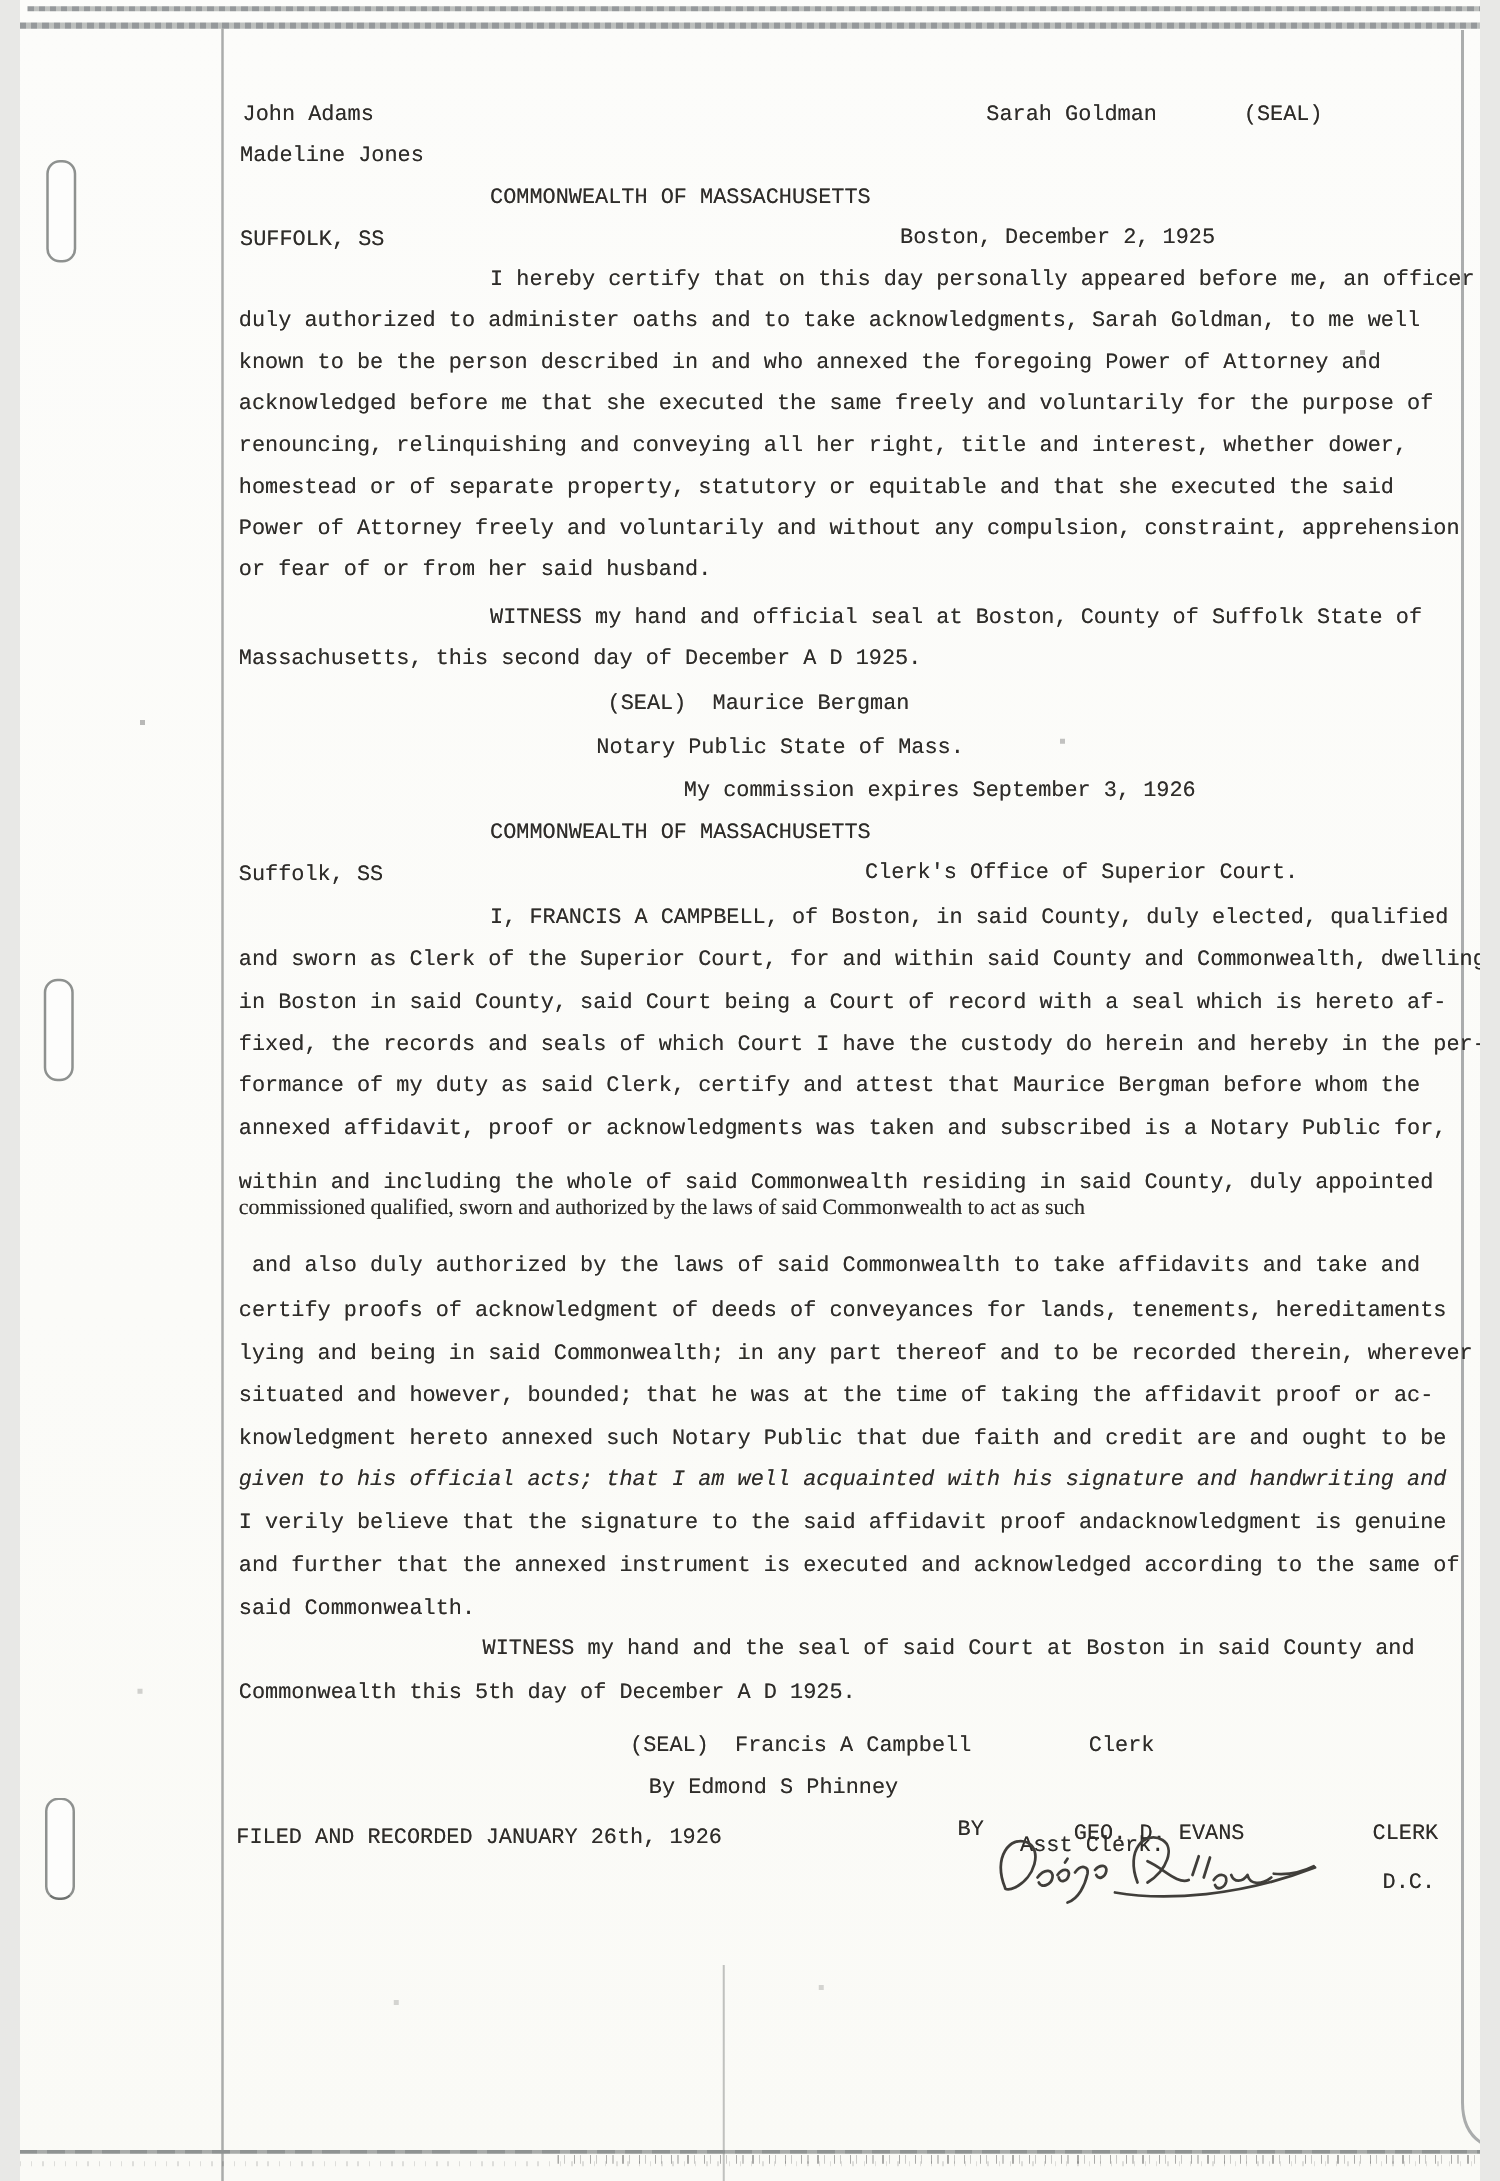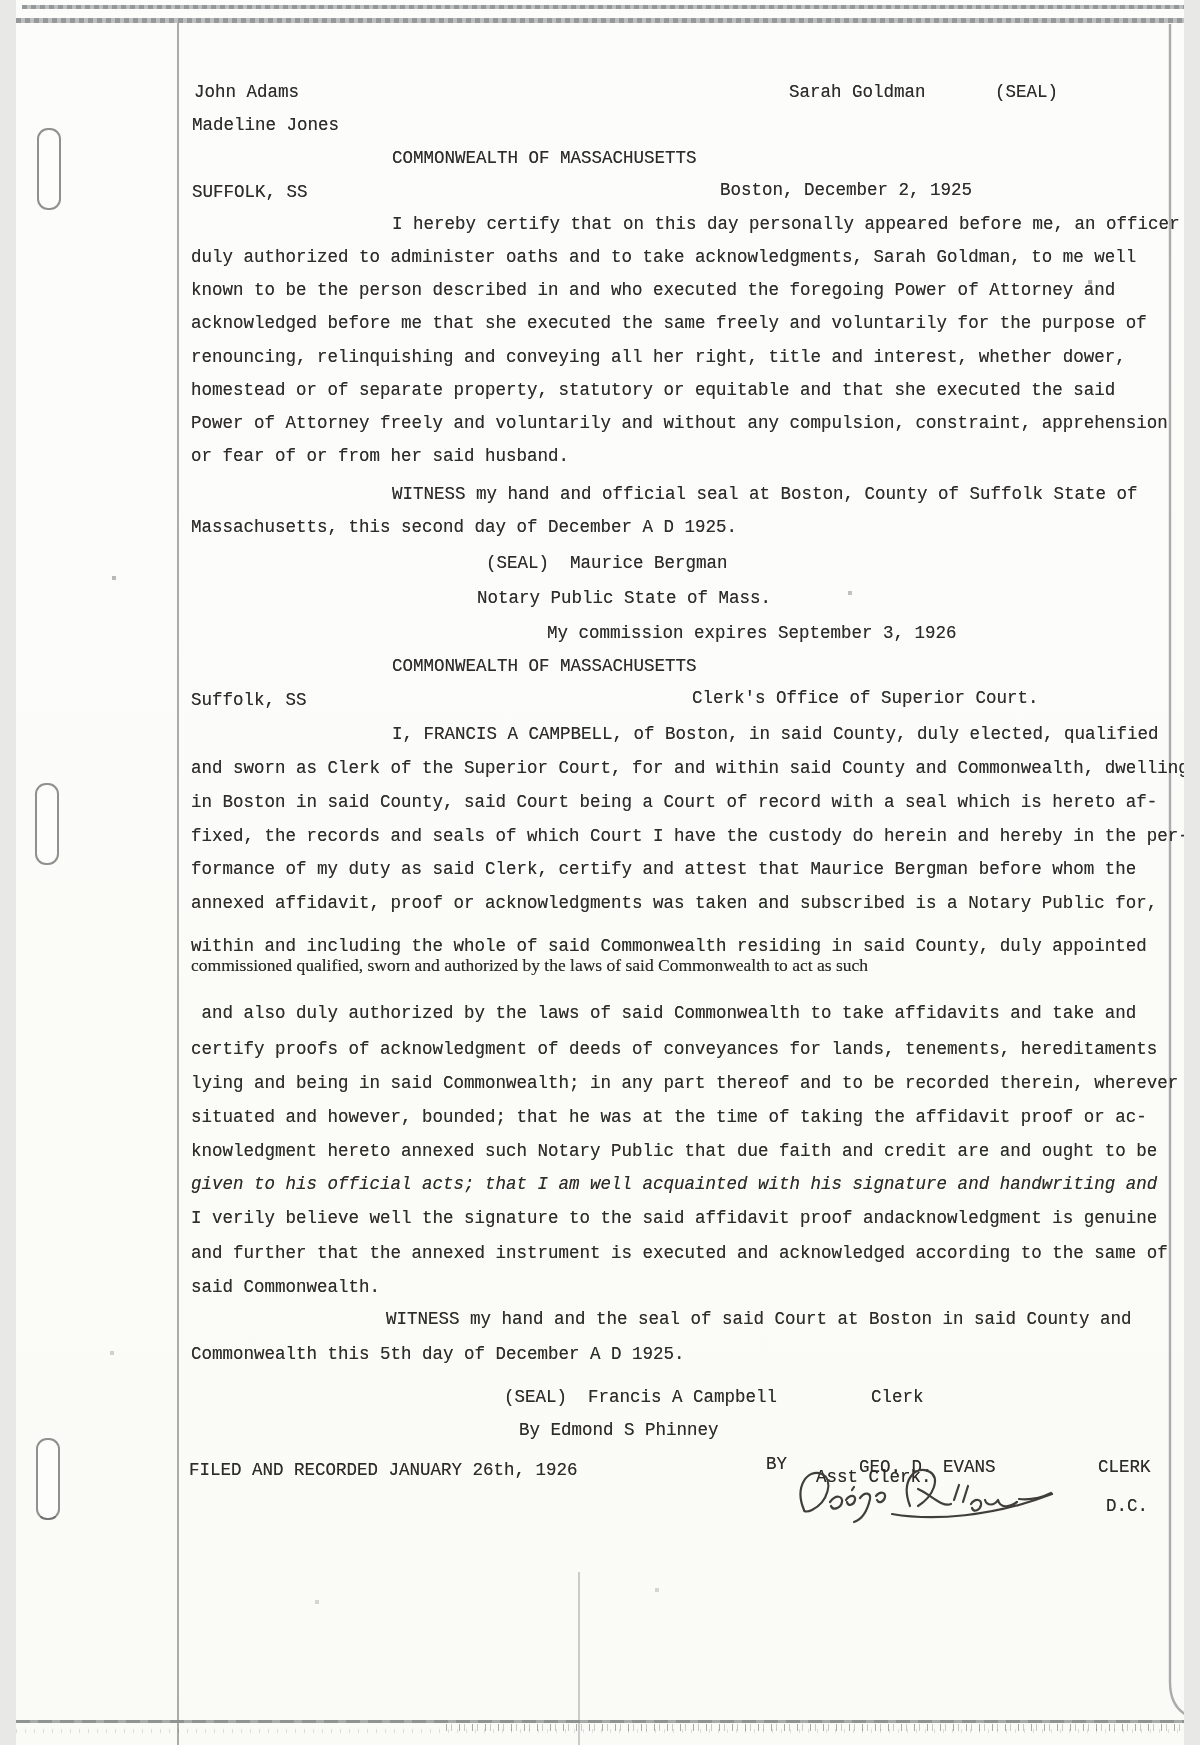--- a/index.html
+++ b/index.html
@@ -71,21 +71,21 @@
   <div>
       <div class="tl" style="left: 178px; top: 82px;">John Adams</div>
       <div class="tl" style="left: 773px; top: 82px;">Sarah Goldman</div>
       <div class="tl" style="left: 979px; top: 82px;">(SEAL)</div>
       <div class="tl" style="left: 176px; top: 115px;">Madeline Jones</div>
       <div class="tl" style="left: 376px; top: 148px;">COMMONWEALTH OF MASSACHUSETTS</div>
       <div class="tl" style="left: 176px; top: 182px;">SUFFOLK, SS</div>
       <div class="tl" style="left: 658px; top: 180px; margin-left: 46px;">Boston, December 2, 1925</div>
       <div class="tl" style="left: 376px; top: 214px;">I hereby certify that on this day personally appeared before me, an officer</div>
       <div class="tl" style="left: 175px; top: 247px;">duly authorized to administer oaths and to take acknowledgments, Sarah Goldman, to me well</div>
-      <div class="tl" style="left: 175px; top: 280px;">known to be the person described in and who executed the foregoing Power of Attorney and</div>
+      <div class="tl" style="left: 175px; top: 280px;">known to be the person described in and who annexed the foregoing Power of Attorney and</div>
       <div class="tl" style="left: 175px; top: 313px;">acknowledged before me that she executed the same freely and voluntarily for the purpose of</div>
       <div class="tl" style="left: 175px; top: 347px;">renouncing, relinquishing and conveying all her right, title and interest, whether dower,</div>
       <div class="tl" style="left: 175px; top: 380px;">homestead or of separate property, statutory or equitable and that she executed the said</div>
       <div class="tl" style="left: 175px; top: 413px;">Power of Attorney freely and voluntarily and without any compulsion, constraint, apprehension</div>
       <div class="tl" style="left: 175px; top: 446px;">or fear of or from her said husband.</div>
       <div class="tl" style="left: 376px; top: 484px;">WITNESS my hand and official seal at Boston, County of Suffolk State of</div>
       <div class="tl" style="left: 175px; top: 517px;">Massachusetts, this second day of December A D 1925.</div>
       <div class="tl" style="left: 470px; top: 553px;">(SEAL)  Maurice Bergman</div>
       <div class="tl" style="left: 461px; top: 588px;">Notary Public State of Mass.</div>
       <div class="tl" style="left: 531px; top: 623px;">My commission expires September 3, 1926</div>
@@ -99,21 +99,21 @@
       <div class="tl" style="left: 175px; top: 859px;">formance of my duty as said Clerk, certify and attest that Maurice Bergman before whom the</div>
       <div class="tl" style="left: 175px; top: 893px;">annexed affidavit, proof or acknowledgments was taken and subscribed is a Notary Public for,</div>
       <div class="tl" style="left: 175px; top: 936px;">within and including the whole of said Commonwealth residing in said County, duly appointed</div>
       <div class="tl" style="left: 175px; top: 955px; font-family: Liberation Serif, serif;">commissioned qualified, sworn and authorized by the laws of said Commonwealth to act as such</div>
       <div class="tl" style="left: 175px; top: 1003px;"> and also duly authorized by the laws of said Commonwealth to take affidavits and take and</div>
       <div class="tl" style="left: 175px; top: 1039px;">certify proofs of acknowledgment of deeds of conveyances for lands, tenements, hereditaments</div>
       <div class="tl" style="left: 175px; top: 1073px;">lying and being in said Commonwealth; in any part thereof and to be recorded therein, wherever</div>
       <div class="tl" style="left: 175px; top: 1107px;">situated and however, bounded; that he was at the time of taking the affidavit proof or ac-</div>
       <div class="tl" style="left: 175px; top: 1141px;">knowledgment hereto annexed such Notary Public that due faith and credit are and ought to be</div>
       <div class="tl" style="left: 175px; top: 1174px; font-style: italic;">given to his official acts; that I am well acquainted with his signature and handwriting and</div>
-      <div class="tl" style="left: 175px; top: 1208px;">I verily believe well the signature to the said affidavit proof andacknowledgment is genuine</div>
+      <div class="tl" style="left: 175px; top: 1208px;">I verily believe that the signature to the said affidavit proof andacknowledgment is genuine</div>
       <div class="tl" style="left: 175px; top: 1243px;">and further that the annexed instrument is executed and acknowledged according to the same of</div>
       <div class="tl" style="left: 175px; top: 1277px;">said Commonwealth.</div>
       <div class="tl" style="left: 370px; top: 1309px;">WITNESS my hand and the seal of said Court at Boston in said County and</div>
       <div class="tl" style="left: 175px; top: 1344px;">Commonwealth this 5th day of December A D 1925.</div>
       <div class="tl" style="left: 488px; top: 1387px;">(SEAL)  Francis A Campbell</div>
       <div class="tl" style="left: 855px; top: 1387px;">Clerk</div>
       <div class="tl" style="left: 503px; top: 1420px;">By Edmond S Phinney</div>
       <div class="tl" style="left: 800px; top: 1432px; margin-top: 35px;">Asst Clerk.</div>
       <div class="tl" style="left: 173px; top: 1460px;">FILED AND RECORDED JANUARY 26th, 1926</div>
       <div class="tl" style="left: 843px; top: 1457px;">GEO. D. EVANS</div>

